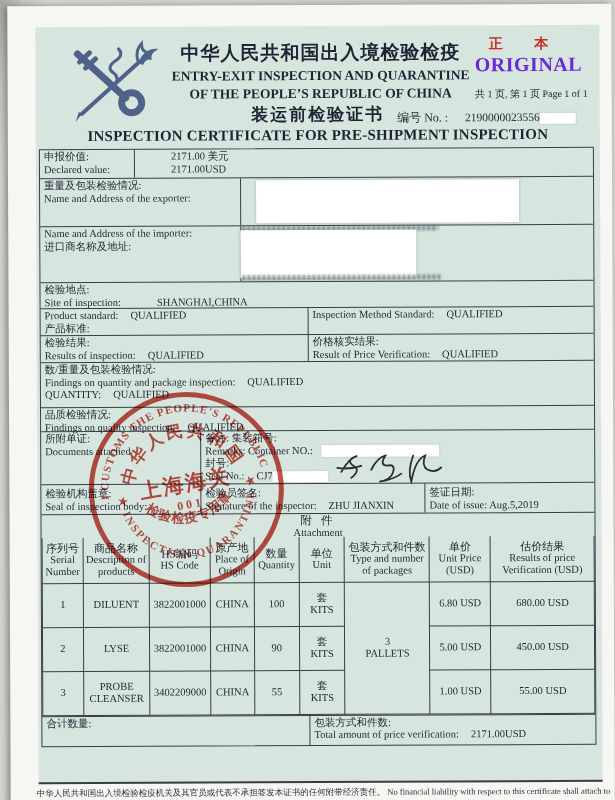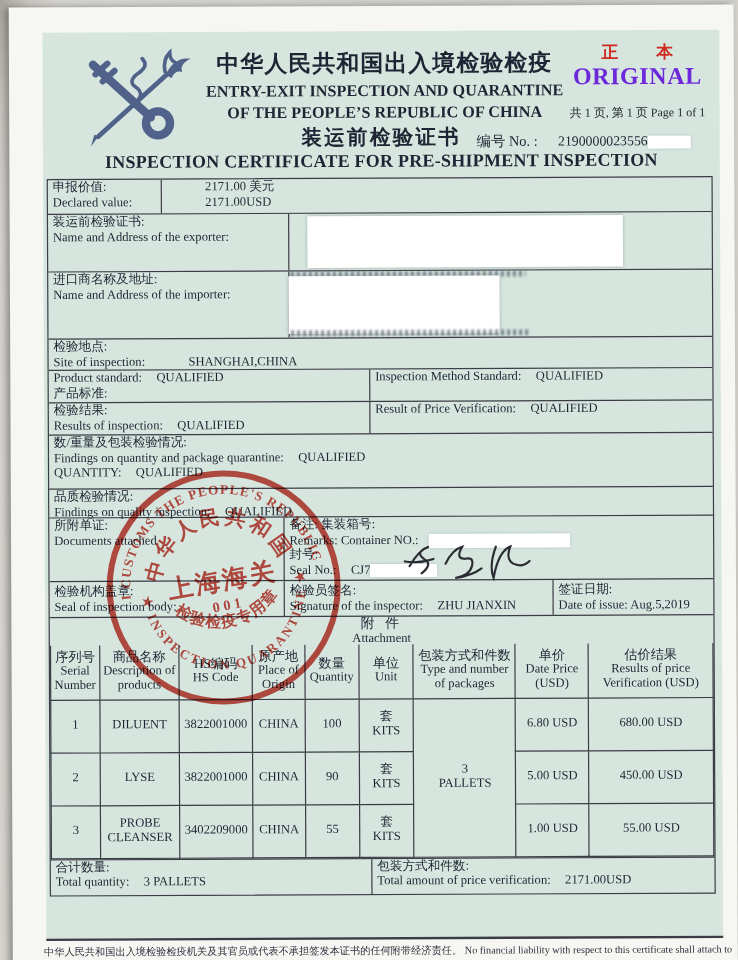--- a/index.html
+++ b/index.html
@@ -21,21 +21,21 @@
     background:#d6e6de;
     border-bottom:2px solid #3c3c46;
     padding:0;
   }
   
   .hdr{ position:relative; height:122px; }
   .emblem{ position:absolute; left:24px; top:13px; }
   .h-center{ position:absolute; left:120px; width:330px; top:14px; text-align:center; }
   .t-cn{ font-size:19px; font-weight:bold; letter-spacing:1px; white-space:nowrap; }
   .t-en{ font-size:13.5px; font-weight:bold; margin-top:2px; white-space:nowrap; }
-  .h-right{ position:absolute; right:12px; top:10px; text-align:center; }
+  .h-right{ position:absolute; right:12px; top:10px; text-align:left; }
   .orig-cn{ color:#cf2b20; font-size:14px; font-weight:bold; letter-spacing:14px; padding-left:14px; white-space:nowrap;}
   .orig-en{ color:#6d28d9; font-size:20px; font-weight:bold; letter-spacing:.5px; }
   .page-info{ font-size:10px; color:#22262e; margin-top:11px; white-space:nowrap; }
   .cn-cert-title{ position:absolute; top:77px; left:0; right:0; text-align:center; font-size:17px; font-weight:bold; letter-spacing:2px; }
   .serial{ position:absolute; top:84px; right:24px; font-size:11.5px; white-space:nowrap; }
   .serial .no-lab{ font-size:12px; }
   .main-title{ position:absolute; top:101px; left:0; right:0; text-align:center; font-size:15px; font-weight:bold; letter-spacing:.2px; white-space:nowrap; }
   
   .grid{ position:absolute; left:3px; right:6px; top:122px; border:1.5px solid #3c3c46; font-size:10.5px; line-height:12.5px; }
   .row{ display:flex; border-top:1px solid #3c3c46; position:relative; overflow:visible; }
@@ -51,21 +51,21 @@
   .r-two{ height:27px; }
   .r-qty{ height:45px; }
   .r-quality{ height:24px; }
   .r-docs{ height:53px; }
   .r-sig{ height:30px; }
   .r-atitle{ height:24px; text-align:center; display:block; }
   .r-totals{ height:30px; }
   .w-declared-lab{ width:95px; }
   .w-addr-lab{ width:201px; }
   .w-half{ width:268px; }
-  .w-docs-lab{ width:196px; }
+  .w-docs-lab{ width:160px; }
   .w-sig-mid{ width:224px; }
   .w-rest{ flex:1; }
   .decl-val{ padding-left:36px; }
   .redact{ background:#fff; box-shadow:0 0 3px rgba(90,100,110,.45); position:absolute; }
   .redact-inline{ display:inline-block; background:#fff; box-shadow:0 0 2px rgba(90,100,110,.4); vertical-align:middle; }
   .blurline{ position:absolute; height:5px; filter:blur(.8px); opacity:.75;
     background:repeating-linear-gradient(90deg,#59606e 0 3px, transparent 3px 5px); }
   
   table{ border-collapse:collapse; table-layout:fixed; width:100%; font-size:10.5px; line-height:12px; }
   th,td{ border:1px solid #3c3c46; text-align:center; padding:2px 1px; font-weight:normal; vertical-align:middle; }
@@ -130,31 +130,31 @@
           <div>Declared value:</div>
         </div>
         <div class="cell w-rest decl-val">
           <div>2171.00 美元</div>
           <div>2171.00USD</div>
         </div>
       </div>
 
       <div class="row r-exporter">
         <div class="cell bR w-addr-lab">
-          <div>装运前检验证书:</div>
+          <div>重量及包装检验情况:</div>
           <div>Name and Address of the exporter:</div>
         </div>
         <div class="cell w-rest"></div>
         <div class="redact" style="left:216px;top:2px;width:263px;height:43px;"></div>
       </div>
 
       <div class="row r-importer">
         <div class="cell bR w-addr-lab">
+          <div>Name and Address of the importer:</div>
           <div>进口商名称及地址:</div>
-          <div>Name and Address of the importer:</div>
         </div>
         <div class="cell w-rest"></div>
         <div class="blurline" style="left:202px;top:0;width:196px;"></div>
         <div class="redact" style="left:200px;top:4px;width:176px;height:48px;"></div>
         <div class="blurline" style="left:202px;bottom:1px;width:200px;"></div>
       </div>
 
       <div class="row r-site">
         <div class="cell w-rest">
           <div>检验地点:</div>
@@ -171,28 +171,29 @@
           <div><span>Inspection Method Standard:</span><span class="val">QUALIFIED</span></div>
         </div>
       </div>
 
       <div class="row r-two">
         <div class="cell bR w-half">
           <div>检验结果:</div>
           <div><span>Results of inspection:</span><span class="val">QUALIFIED</span></div>
         </div>
         <div class="cell w-rest">
+          <div>价格核实结果:</div>
           <div><span>Result of Price Verification:</span><span class="val">QUALIFIED</span></div>
         </div>
       </div>
 
       <div class="row r-qty">
         <div class="cell w-rest">
           <div>数/重量及包装检验情况:</div>
-          <div><span>Findings on quantity and package quarantine:</span><span class="val">QUALIFIED</span></div>
+          <div><span>Findings on quantity and package inspection:</span><span class="val">QUALIFIED</span></div>
           <div><span>QUANTITY:</span><span class="val">QUALIFIED</span></div>
         </div>
       </div>
 
       <div class="row r-quality">
         <div class="cell w-rest">
           <div>品质检验情况:</div>
           <div><span>Findings on quality inspection:</span><span class="val">QUALIFIED</span></div>
         </div>
       </div>
@@ -267,21 +268,21 @@
             <th class="top-open">
                 <span class="cn">单位</span>
                 <span class="en">Unit</span>
               </th>
             <th class="top-open">
                 <span class="cn">包装方式和件数</span>
                 <span class="en">Type and number of packages</span>
               </th>
             <th class="top-open">
                 <span class="cn">单价</span>
-                <span class="en">Date Price (USD)</span>
+                <span class="en">Unit Price (USD)</span>
               </th>
             <th class="top-open">
                 <span class="cn">估价结果</span>
                 <span class="en">Results of price Verification (USD)</span>
               </th>
           </tr>
         </thead>
         <tbody>
           <tr>
             <td>1</td>
@@ -325,21 +326,20 @@
               </td>
             <td>1.00 USD</td>
             <td>55.00 USD</td>
           </tr>
         </tbody>
       </table>
 
       <div class="row r-totals">
         <div class="cell bR w-half">
           <div>合计数量:</div>
-          <div><span>Total quantity:</span><span class="val">3 PALLETS</span></div>
         </div>
         <div class="cell w-rest">
           <div>包装方式和件数:</div>
           <div><span>Total amount of price verification:</span><span class="val">2171.00USD</span></div>
         </div>
       </div>
     </div>
 
     <svg class="stamp" viewBox="0 0 202 202">
       <defs>

